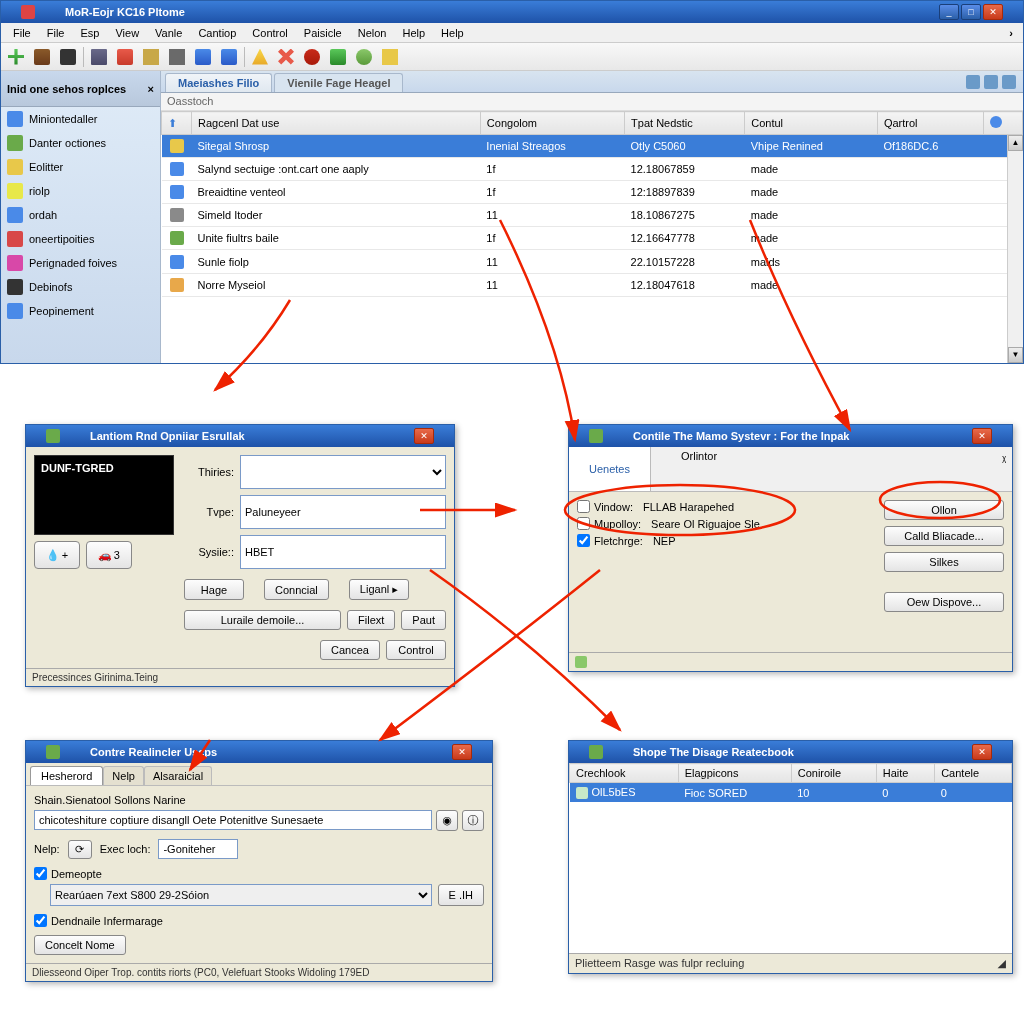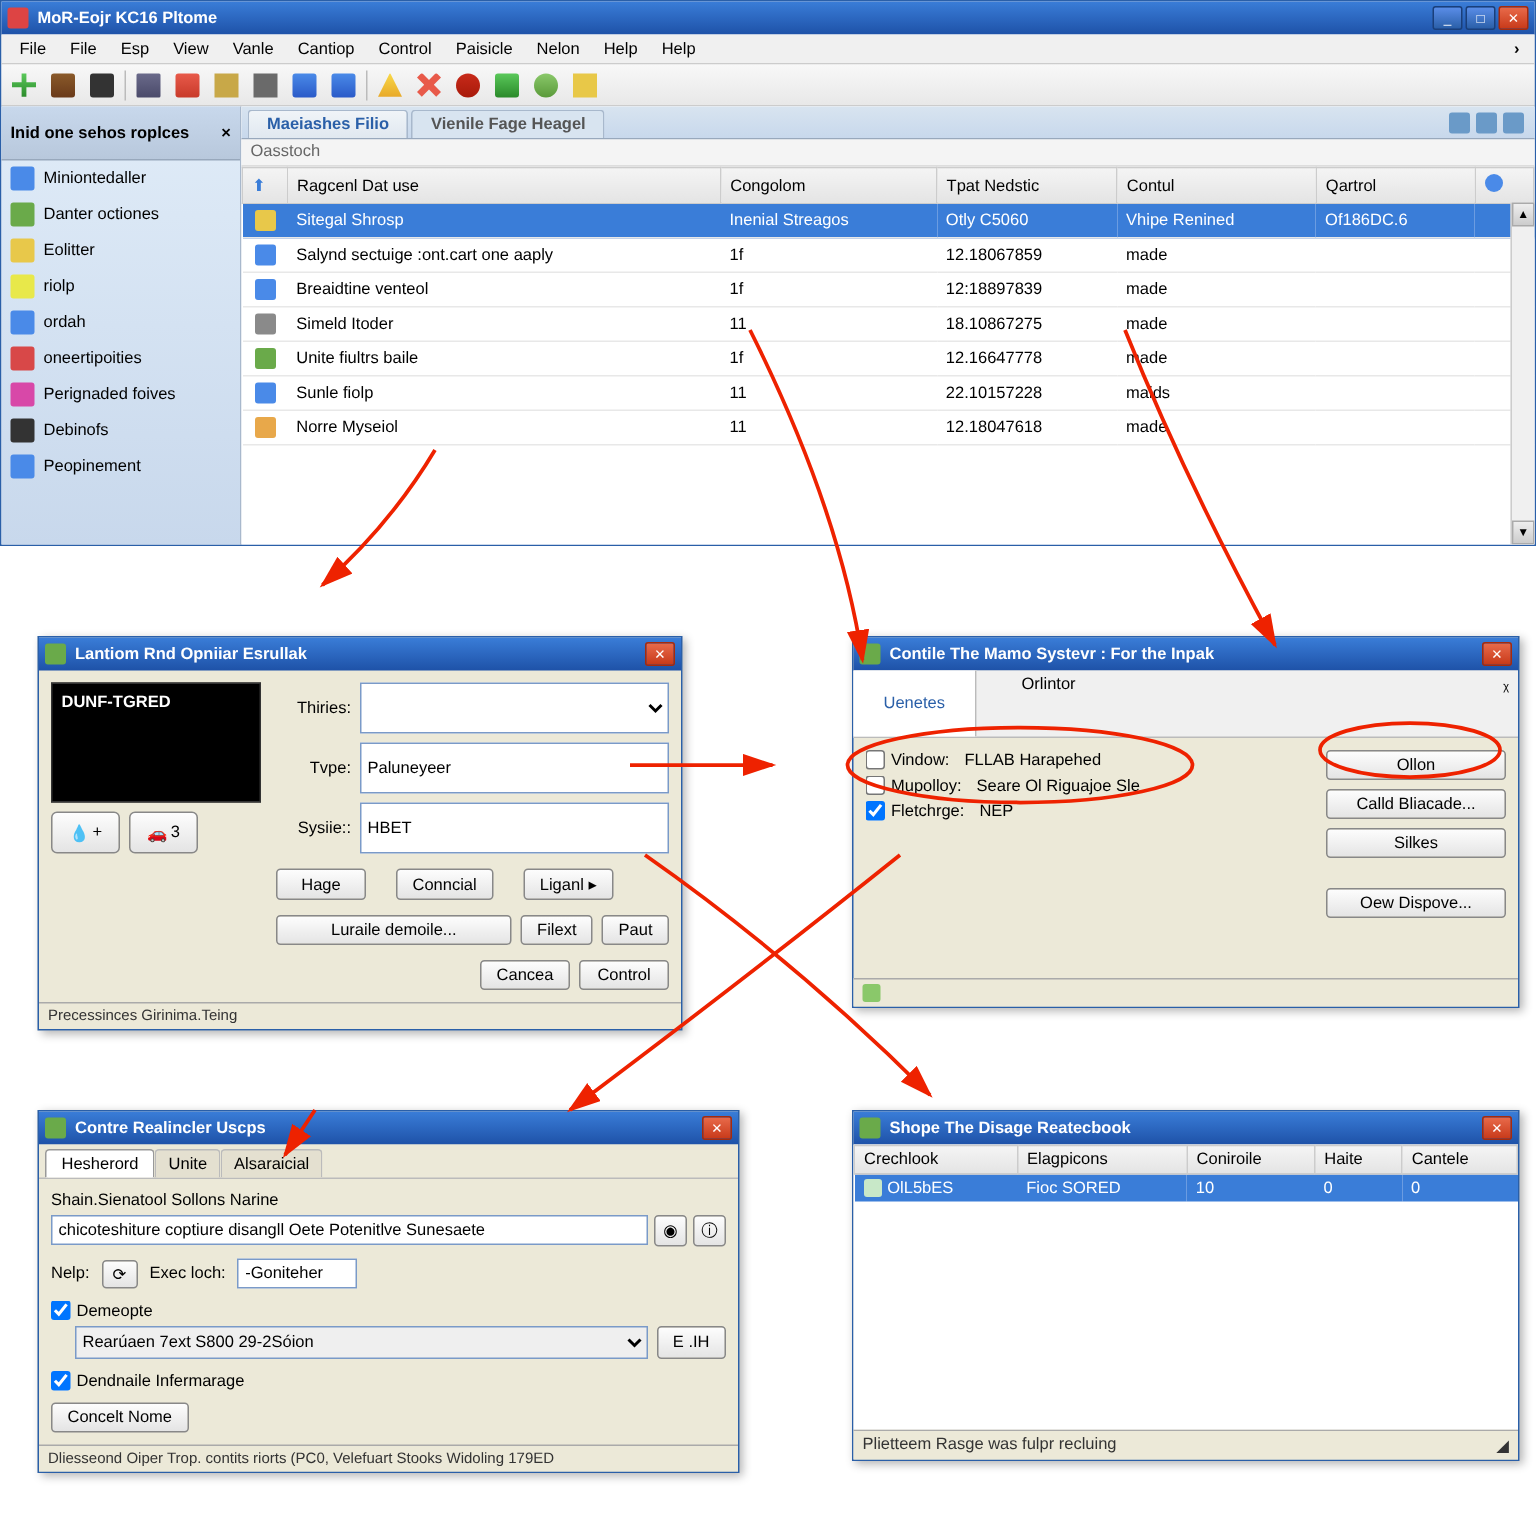--- a/index.html
+++ b/index.html
@@ -1,20 +1,20 @@
 <!DOCTYPE html>
 <html><head>
 <meta charset="utf-8">
 <style>
 * { box-sizing: border-box; margin: 0; padding: 0; font-family: Tahoma, sans-serif; font-size: 11px; }
 body { background: #fff; width: 1024px; height: 1024px; position: relative; overflow: hidden; }
 
 
 .main-window { position: absolute; left: 0; top: 0; width: 1024px; height: 364px; border: 1px solid #2a5fa8; background: #fff; }
-.titlebar { height: 22px; background: linear-gradient(#3a7dd8, #1e52a8); color: #fff; display: flex; align-items: center; padding: 0 4px; }
+.titlebar { height: 22px; background: linear-gradient(#3a7dd8, #1e52a8); color: #fff; display: flex; align-items: center; padding: 0 20px; gap: 24px; }
 .titlebar .app-icon { width: 14px; height: 14px; background: #d44; border-radius: 2px; margin-right: 6px; }
 .titlebar .title-text { font-weight: bold; flex: 1; }
 .winbtns { display: flex; gap: 2px; }
 .winbtn { width: 20px; height: 16px; background: linear-gradient(#5a8de8,#2a5fa8); border: 1px solid #1a3f7a; border-radius: 2px; color: #fff; display: flex; align-items: center; justify-content: center; font-size: 9px; cursor: pointer; }
 .winbtn.close { background: linear-gradient(#e86a4a,#c83a1a); border-color: #a82a0a; }
 
 .menubar { height: 20px; background: #f0f0f0; display: flex; align-items: center; padding: 0 4px; border-bottom: 1px solid #ccc; }
 .menubar .menu-item { padding: 2px 8px; cursor: pointer; }
 .menubar .menu-right { margin-left: auto; font-weight: bold; padding: 0 6px; cursor: pointer; }
 
@@ -387,21 +387,21 @@
 </div>
 
 <div class="dlg" style="left:25px;top:740px;width:468px">
   <div class="titlebar">
     <span style="width:14px;height:14px;background:#6aaa4a;border-radius:2px;margin-right:6px"></span>
     <span class="title-text">Contre Realincler Uscps</span>
     <span class="winbtn close">✕</span>
   </div>
   <div style="display:flex;background:#ece9d8;padding-top:3px;border-bottom:1px solid #bbb">
     <span style="padding:3px 10px;background:#fff;border:1px solid #999;border-bottom:none;border-radius:3px 3px 0 0;margin-left:4px">Hesherord</span>
-    <span style="padding:3px 8px;border:1px solid #bbb;border-bottom:none;border-radius:3px 3px 0 0;background:#e4e0d0">Unite</span>
+    <span style="padding:3px 8px;border:1px solid #bbb;border-bottom:none;border-radius:3px 3px 0 0;background:#e4e0d0">Nelp</span>
     <span style="padding:3px 8px;border:1px solid #bbb;border-bottom:none;border-radius:3px 3px 0 0;background:#e4e0d0">Alsaraicial</span>
   </div>
   <div class="body">
     <div style="margin-bottom:4px">Shain.Sienatool Sollons Narine</div>
     <div style="display:flex;gap:4px;margin-bottom:8px">
       <input type="text" style="flex: 1 1 0%; border: 1px solid rgb(122, 154, 200); padding: 2px 4px; height: 20px;" value="chicoteshiture coptiure disangll Oete Potenitlve Sunesaete">
       <button class="btn" style="min-width:22px;padding:2px 4px">◉</button>
       <button class="btn" style="min-width:22px;padding:2px 4px">ⓘ</button>
     </div>
     <div style="display:flex;align-items:center;gap:8px;margin-bottom:8px">

